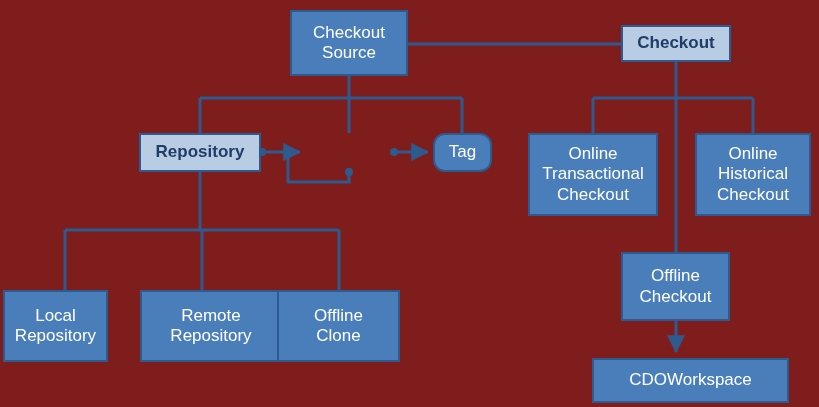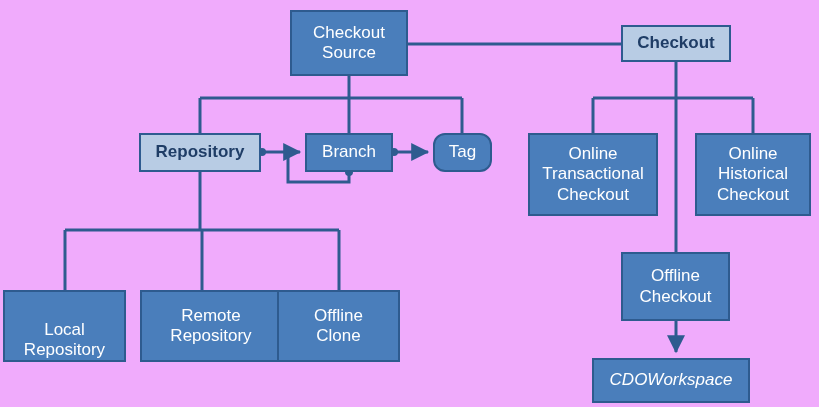--- a/index.html
+++ b/index.html
@@ -8,21 +8,21 @@
     padding: 0;
     background: #ffffff;
   }
   body {
     font-family: "Liberation Sans", sans-serif;
   }
   #diagram-canvas {
     position: relative;
     width: 819px;
     height: 407px;
-    background: #f0abfc;
+    background: #7f1d1d;
     overflow: hidden;
   }
   #connector-layer {
     position: absolute;
     left: 0;
     top: 0;
     width: 819px;
     height: 407px;
   }
   .node {
@@ -107,23 +107,20 @@
   </div>
 
   <div class="node node-fill-light" style="left:621px; top:25px; width:110px; height:37px; font-size:17px;">
     <span class="node-label">Checkout</span>
   </div>
 
   <div class="node node-fill-light" style="left:139px; top:133px; width:122px; height:39px; font-size:17px;">
     <span class="node-label">Repository</span>
   </div>
 
-  <div class="node node-fill-dark" style="left:305px; top:133px; width:88px; height:39px; font-size:17px;">
-    <span class="node-label">Branch</span>
-  </div>
 
   <div class="node node-fill-dark" style="left:433px; top:133px; width:59px; height:39px; font-size:17px;border-radius:12px;">
     <span class="node-label">Tag</span>
   </div>
 
   <div class="node node-fill-dark" style="left:528px; top:133px; width:130px; height:83px; font-size:17px;">
     <span class="node-label">Online
 Transactional
 Checkout</span>
   </div>
@@ -132,25 +129,25 @@
     <span class="node-label">Online
 Historical
 Checkout</span>
   </div>
 
   <div class="node node-fill-dark" style="left:621px; top:252px; width:109px; height:69px; font-size:17px;">
     <span class="node-label">Offline
 Checkout</span>
   </div>
 
-  <div class="node node-fill-dark" style="left:592px; top:358px; width:158px; height:45px; font-size:17px;font-style:italic;">
+  <div class="node node-fill-dark" style="left:592px; top:358px; width:197px; height:45px; font-size:17px;">
     <span class="node-label">CDOWorkspace</span>
   </div>
 
-  <div class="node node-fill-dark" style="left:3px; top:290px; width:123px; height:72px; font-size:17px;align-items:flex-end;">
+  <div class="node node-fill-dark" style="left:3px; top:290px; width:105px; height:72px; font-size:17px;">
     <span class="node-label">Local
 Repository</span>
   </div>
 
   <div class="node node-fill-dark" style="left:140px; top:290px; width:142px; height:72px; font-size:17px;">
     <span class="node-label">Remote
 Repository</span>
   </div>
 
   <div class="node node-fill-dark" style="left:277px; top:290px; width:123px; height:72px; font-size:17px;">

